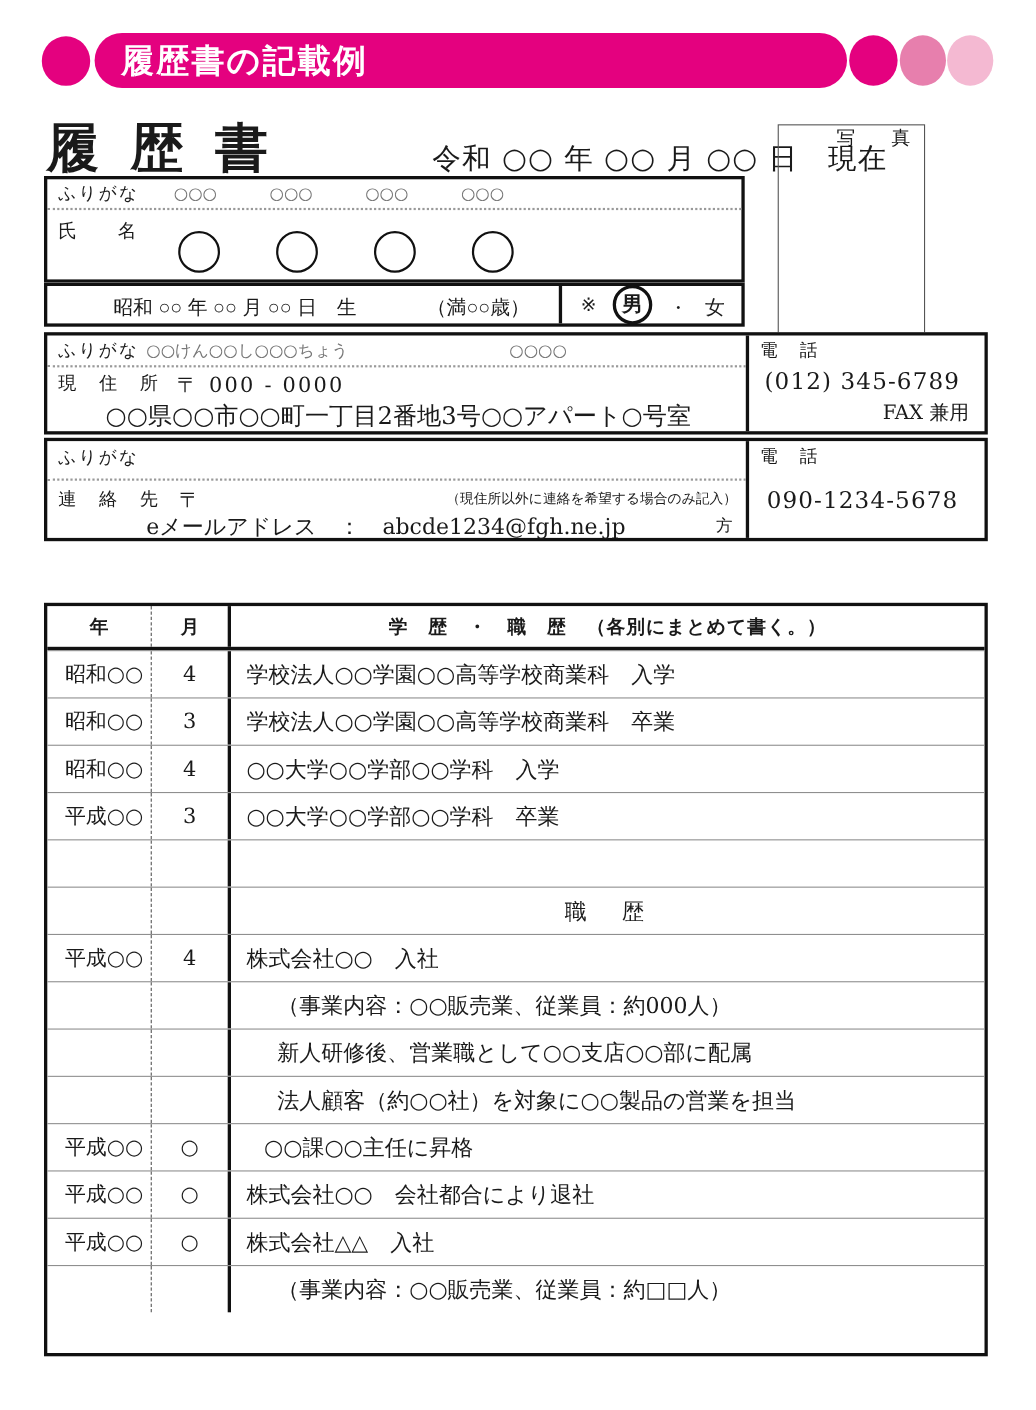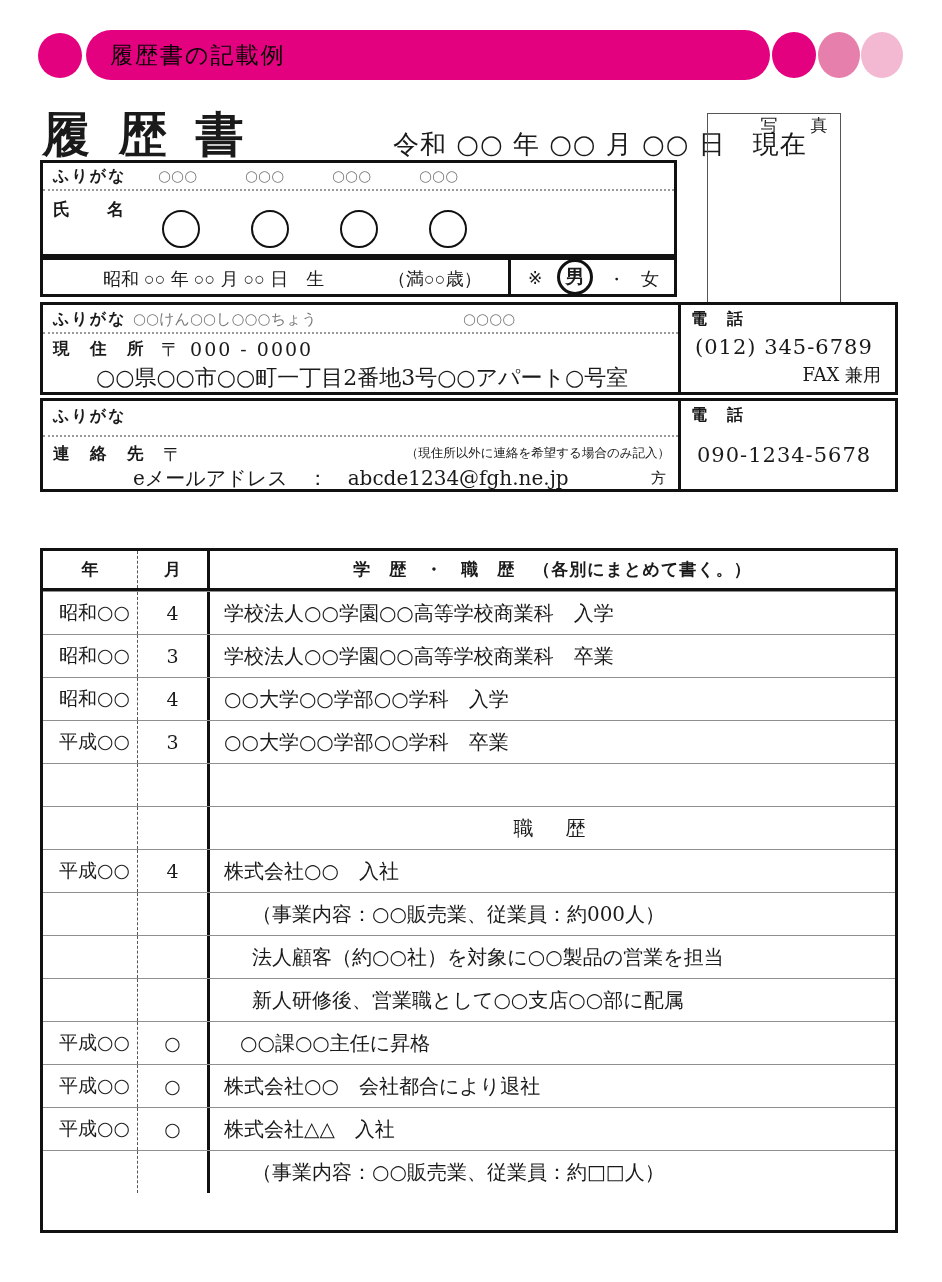--- a/index.html
+++ b/index.html
@@ -4,26 +4,26 @@
 <style>
   html,body{margin:0;padding:0;background:#fff;}
   #page{position:relative;width:942px;height:1282px;background:#fff;overflow:hidden;
         font-family:"Liberation Sans","DejaVu Sans",sans-serif;color:#1a1a1a;}
   .abs{position:absolute;}
   .serif{font-family:"DejaVu Serif","Liberation Serif",serif;}
   .sans{font-family:"Liberation Sans","DejaVu Sans",sans-serif;text-align:center;}
   .gray{color:#777;}
   
   .banner-bar{border-radius:26px;background:#e4017f;display:flex;align-items:center;}
-  .banner-title{color:#000000;font-weight:normal;font-size:23px;letter-spacing:2px;padding-left:24px;}
+  .banner-title{color:#ffffff;font-weight:bold;font-size:30px;letter-spacing:2px;padding-left:24px;}
   .dot{border-radius:50%;}
   
   .box{border:3px solid #111;box-sizing:border-box;background:#fff;}
   .dotline{border-bottom:2px dotted #999;}
-  .label{font-weight:bold;font-size:16px;letter-spacing:2px;}
+  .label{font-weight:normal;font-size:16px;letter-spacing:2px;}
   .big-circle{width:38px;height:38px;border:2.5px solid #111;border-radius:50%;box-sizing:border-box;}
   .maru{display:inline-flex;width:36px;height:36px;border:3px solid #111;border-radius:50%;
         align-items:center;justify-content:center;box-sizing:border-box;font-size:19px;font-weight:bold;}
   .vline{background:#111;width:3px;}
   
   .tbl{border:3px solid #111;box-sizing:border-box;display:flex;flex-direction:column;}
   .trow{display:flex;height:43px;border-top:1px solid #8f8f8f;box-sizing:border-box;}
   .trow.hdr{height:40px;border-top:none;border-bottom:3px solid #111;}
   .c-year{width:95px;display:flex;align-items:center;box-sizing:border-box;
           border-right:1px dashed #555;font-size:19px;padding-left:16px;}
@@ -174,26 +174,26 @@
       <div class="c-text serif">株式会社○○　入社</div>
     </div>
     <div class="trow">
       <div class="c-year serif"></div>
       <div class="c-month serif"></div>
       <div class="c-text serif ind">（事業内容：○○販売業、従業員：約000人）</div>
     </div>
     <div class="trow">
       <div class="c-year serif"></div>
       <div class="c-month serif"></div>
+      <div class="c-text serif ind">新人研修後、営業職として○○支店○○部に配属</div>
+    </div>
+    <div class="trow">
+      <div class="c-year serif"></div>
+      <div class="c-month serif"></div>
       <div class="c-text serif ind">法人顧客（約○○社）を対象に○○製品の営業を担当</div>
-    </div>
-    <div class="trow">
-      <div class="c-year serif"></div>
-      <div class="c-month serif"></div>
-      <div class="c-text serif ind">新人研修後、営業職として○○支店○○部に配属</div>
     </div>
     <div class="trow">
       <div class="c-year serif">平成○○</div>
       <div class="c-month serif">○</div>
       <div class="c-text serif ind2">○○課○○主任に昇格</div>
     </div>
     <div class="trow">
       <div class="c-year serif">平成○○</div>
       <div class="c-month serif">○</div>
       <div class="c-text serif">株式会社○○　会社都合により退社</div>

